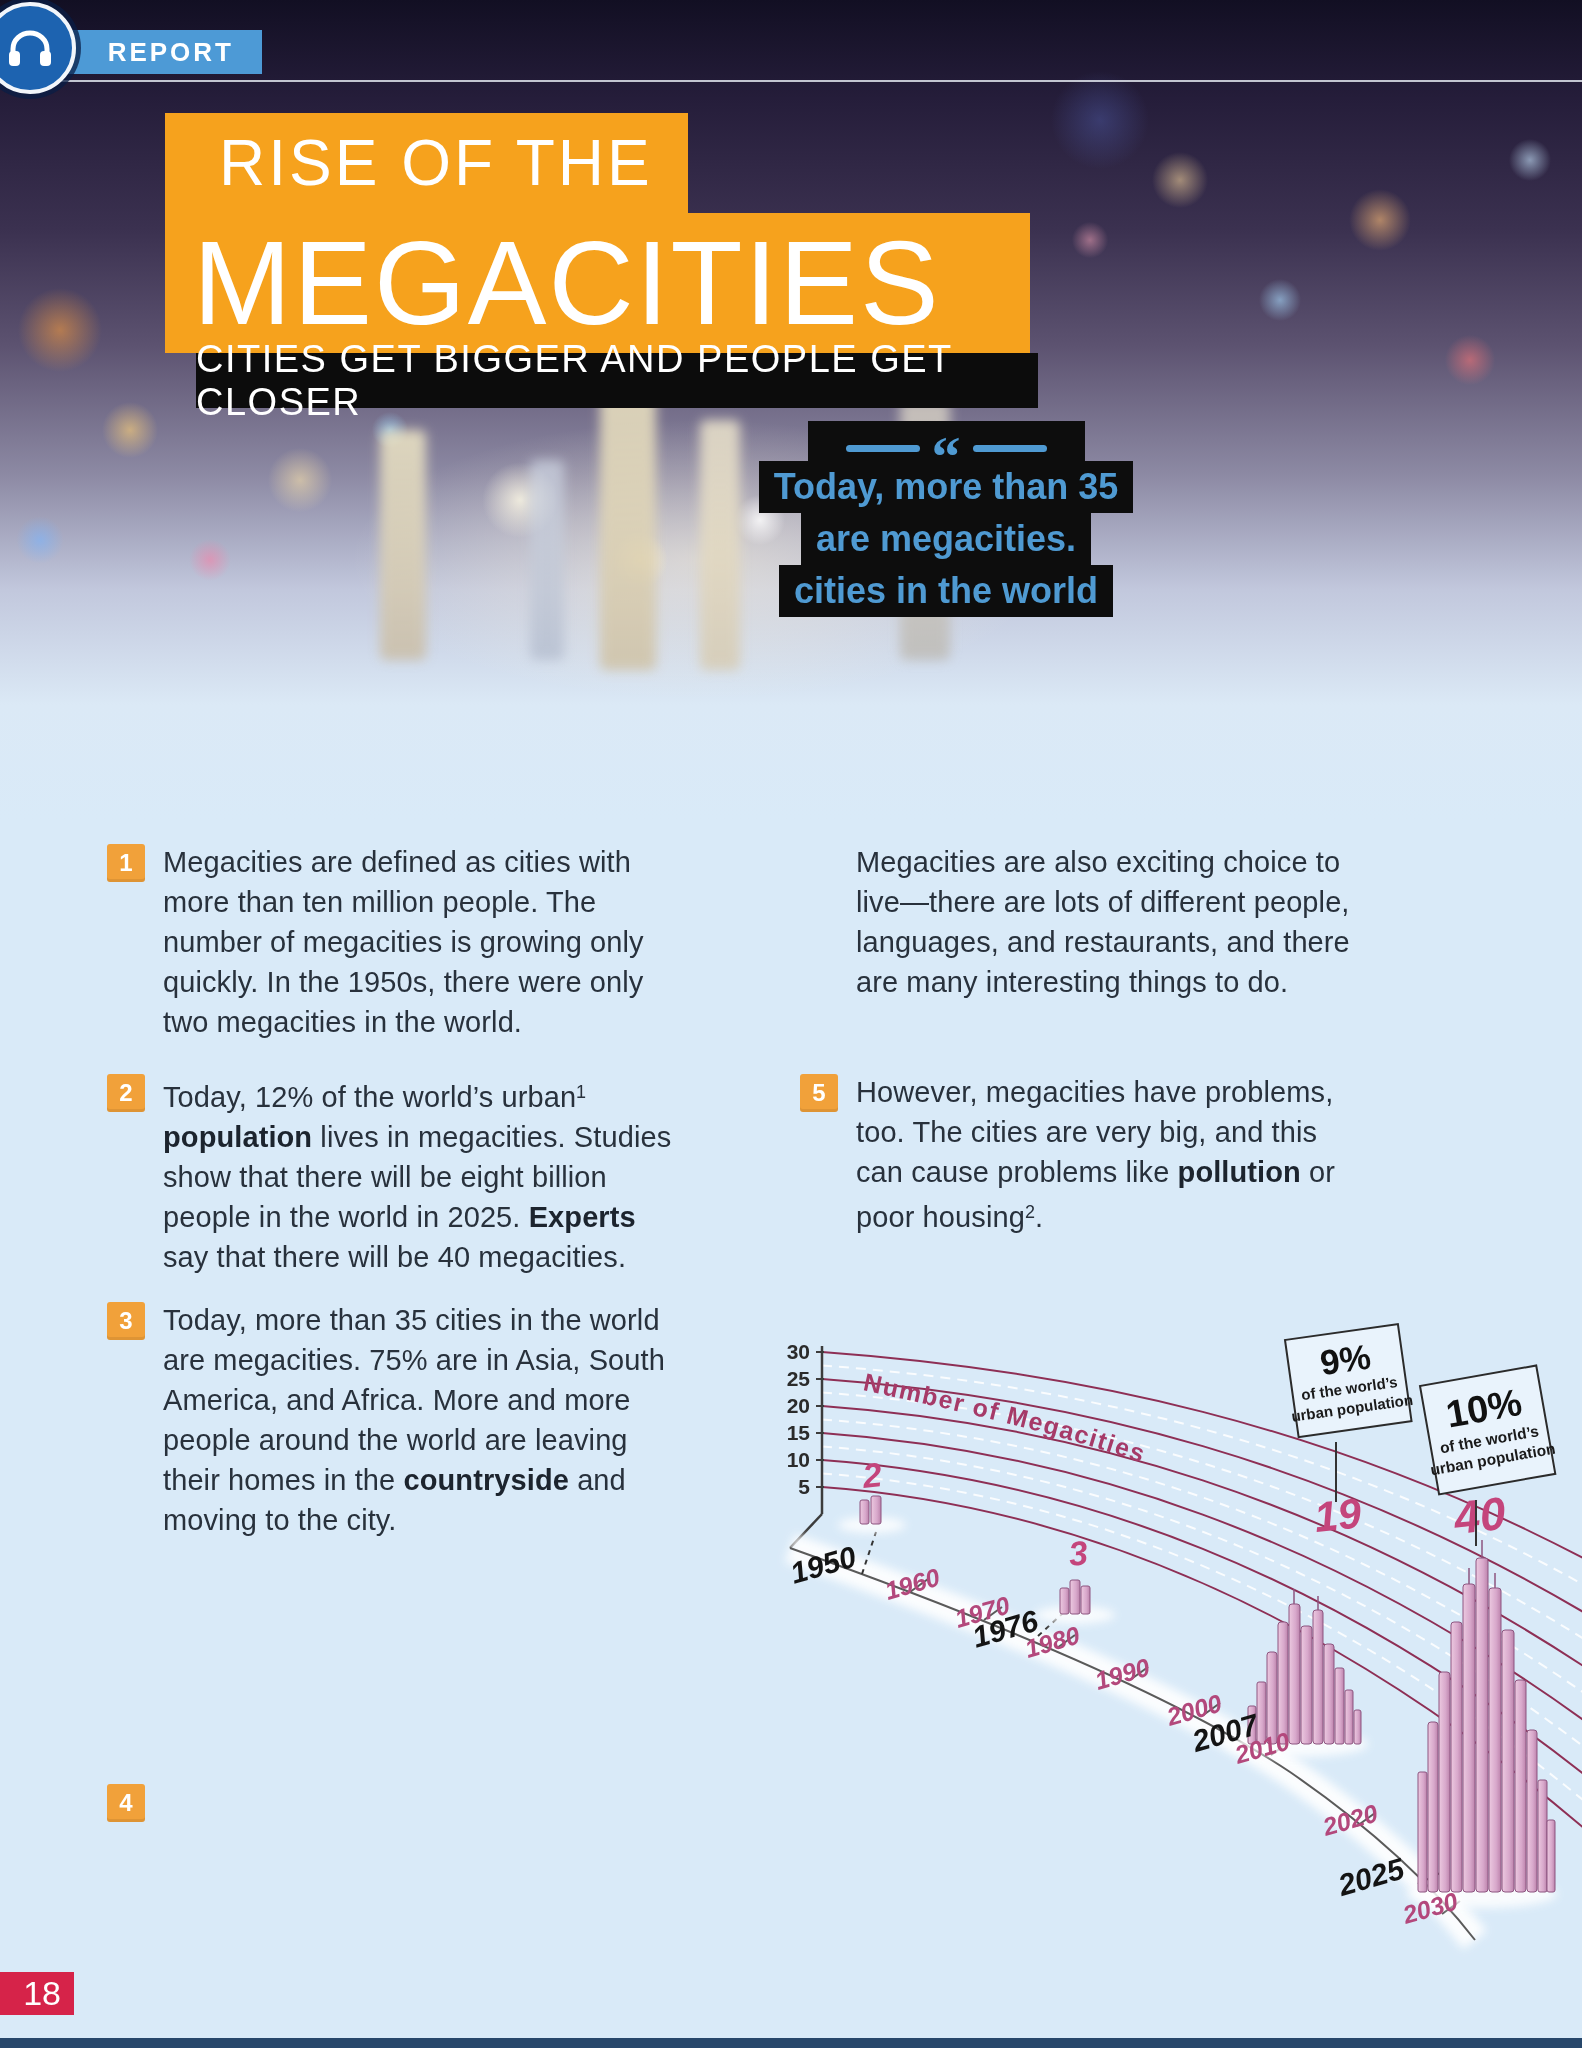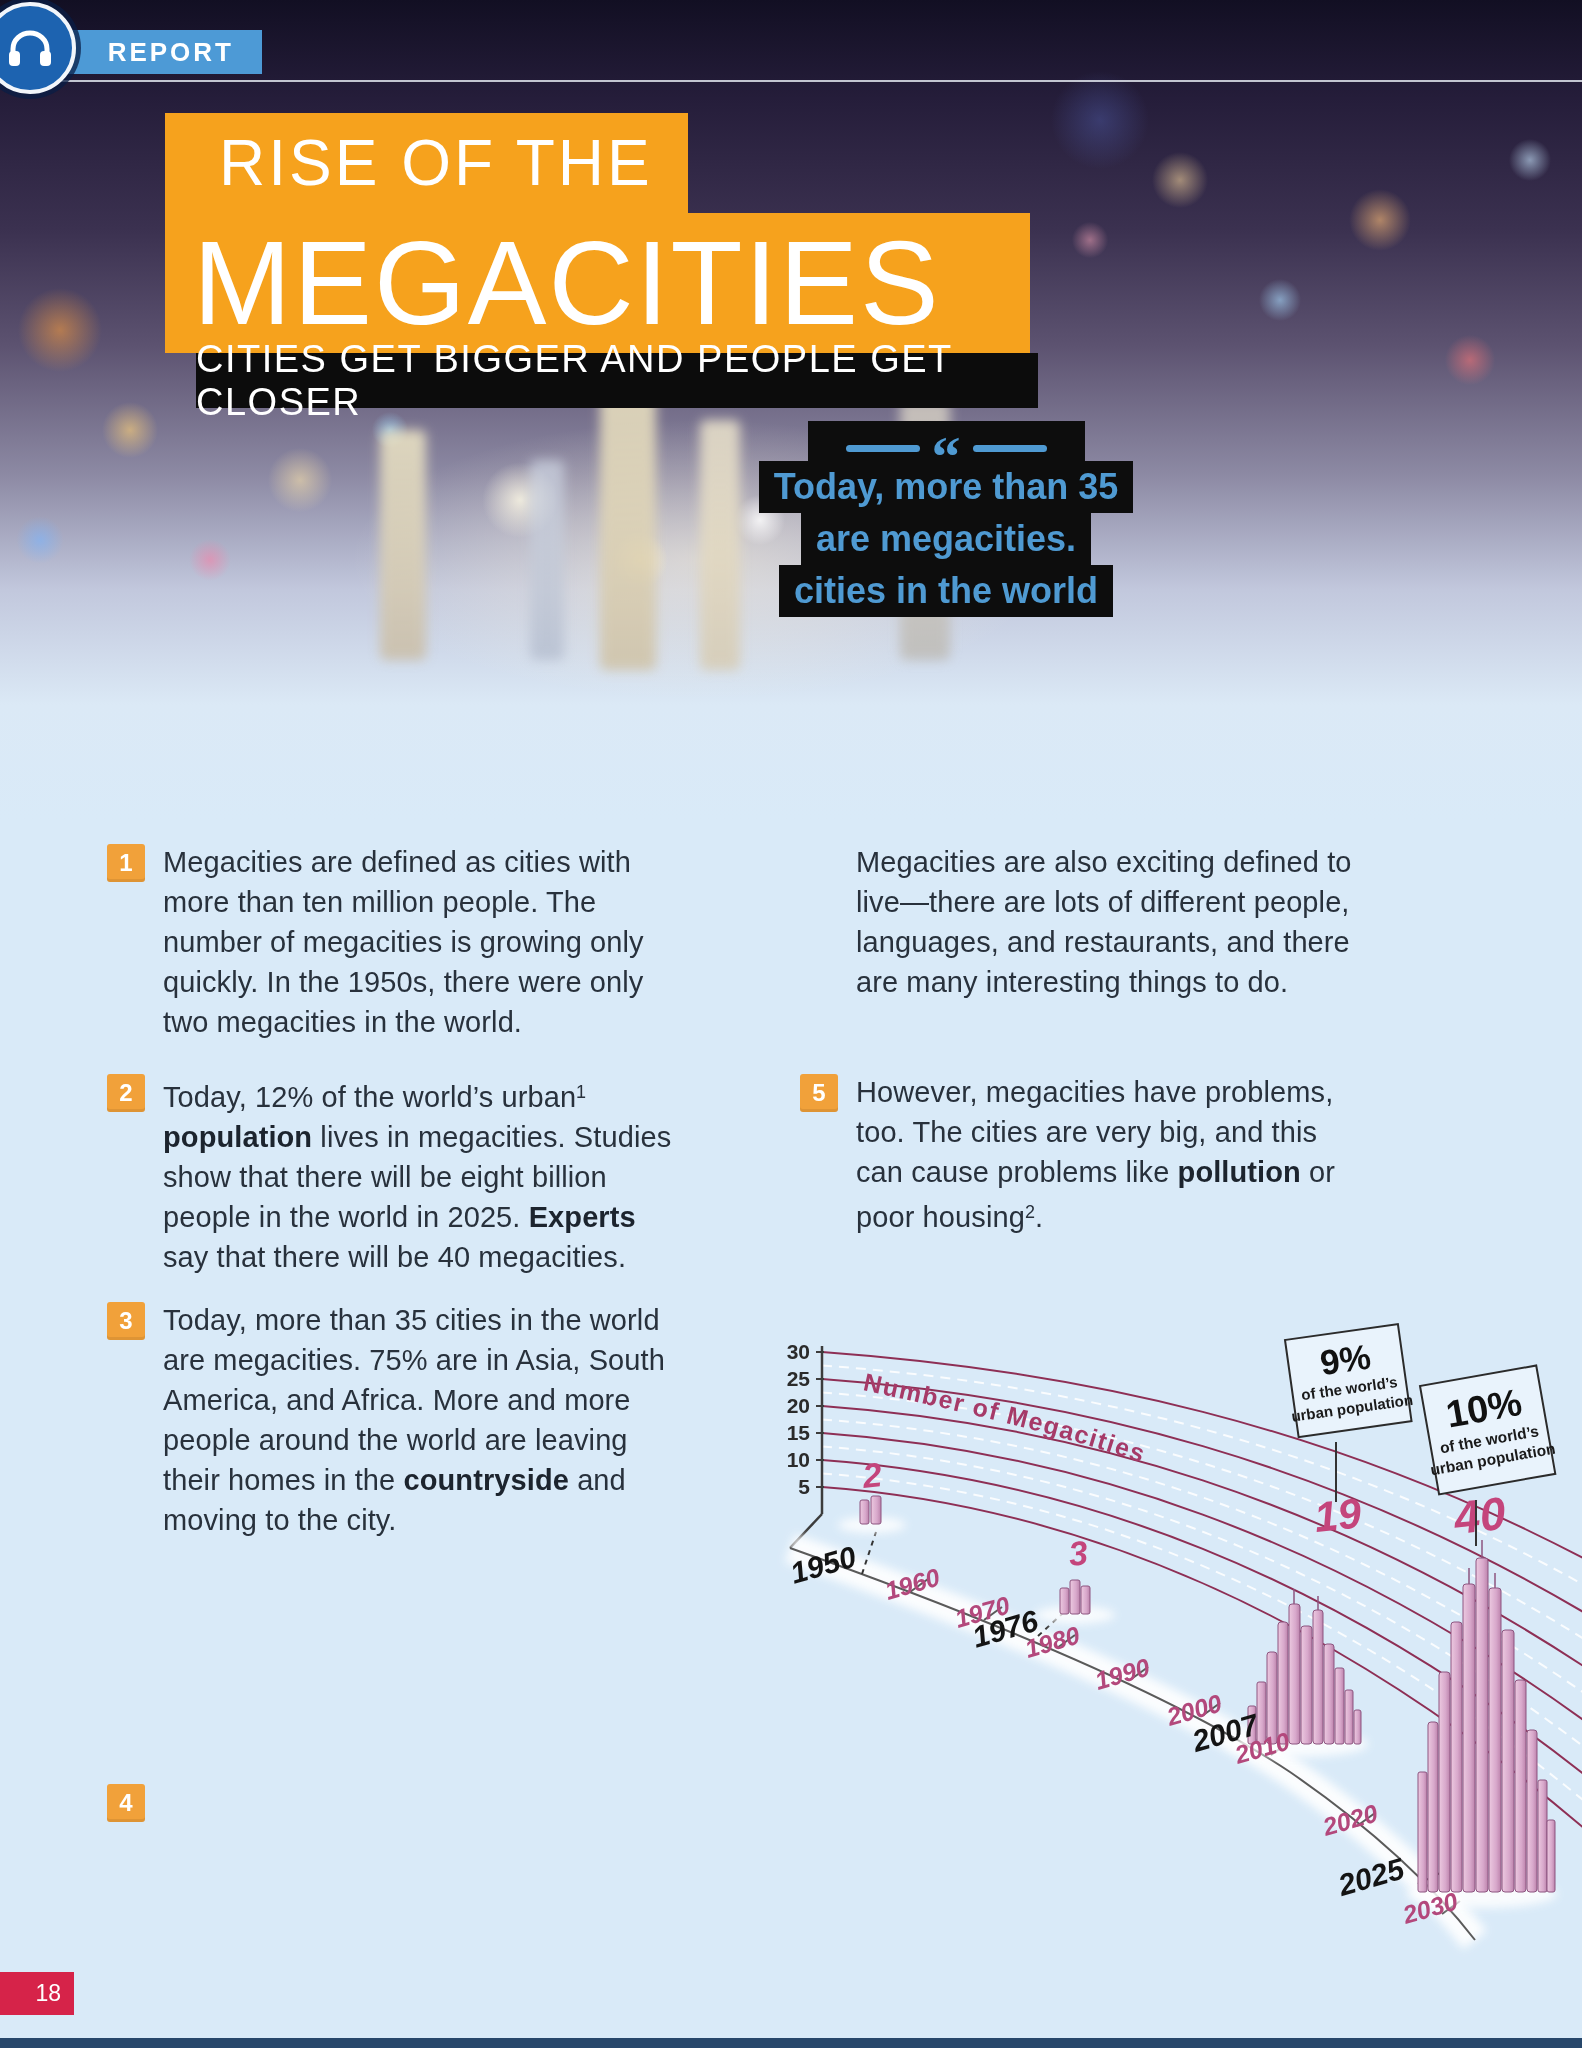--- a/index.html
+++ b/index.html
@@ -102,21 +102,21 @@
   .chart text{font-family:"Liberation Sans", sans-serif;}
   .ytick{font-size:21px; font-weight:bold; fill:#2b2b2b;}
   .decade{font-size:25px; font-style:italic; font-weight:bold; fill:#b3487c;}
   .dyear{font-size:30px; font-style:italic; font-weight:bold; fill:#141414;}
   .val{font-style:italic; font-weight:bold; fill:#c4457c;}
   .callout-pct{font-weight:bold; fill:#111;}
   .callout-sub{fill:#1a1a1a; font-weight:bold;}
   
   .pageno{
     position:absolute; left:0; top:1972px; width:74px; height:43px; background:#d62349;
-    color:#fff; font-size:23px; display:flex; align-items:center; justify-content:flex-end;
+    color:#fff; font-size:34px; display:flex; align-items:center; justify-content:flex-end;
     padding-right:13px; box-sizing:border-box;
   }
   .bottom-strip{position:absolute; left:0; bottom:0; width:1582px; height:10px; background:#27476b;}
 </style>
 </head>
 <body>
 
 <div class="page">
 
   <div class="hero">
@@ -162,21 +162,21 @@
     </div>
   <div class="para" style="left:107px; top:1300px;">
       <span class="pnum">3</span>
       <div class="ptext"><span>Today, more than 35 cities in the world</span><br><span>are megacities. 75% are in Asia, South</span><br><span>America, and Africa. More and more</span><br><span>people around the world are leaving</span><br><span>their homes in the </span><span class="b">countryside</span><span> and</span><br><span>moving to the city.</span></div>
     </div>
   <div class="para" style="left:107px; top:1782px;">
       <span class="pnum">4</span>
     </div>
   <div class="para" style="left:800px; top:842px;">
       <span class="pnum empty"></span>
-      <div class="ptext"><span>Megacities are also exciting defined to</span><br><span>live—there are lots of different people,</span><br><span>languages, and restaurants, and there</span><br><span>are many interesting things to do.</span></div>
+      <div class="ptext"><span>Megacities are also exciting choice to</span><br><span>live—there are lots of different people,</span><br><span>languages, and restaurants, and there</span><br><span>are many interesting things to do.</span></div>
     </div>
   <div class="para" style="left:800px; top:1072px;">
       <span class="pnum">5</span>
       <div class="ptext"><span>However, megacities have problems,</span><br><span>too. The cities are very big, and this</span><br><span>can cause problems like </span><span class="b">pollution</span><span> or</span><br><span>poor housing</span><span class="sup">2</span><span>.</span></div>
     </div>
 
   <svg class="chart" width="812" height="712" viewBox="0 0 812 712">
     <defs>
       <linearGradient id="towerFill" x1="0" y1="0" x2="1" y2="0">
         <stop offset="0" stop-color="#ecc9e0"></stop>

